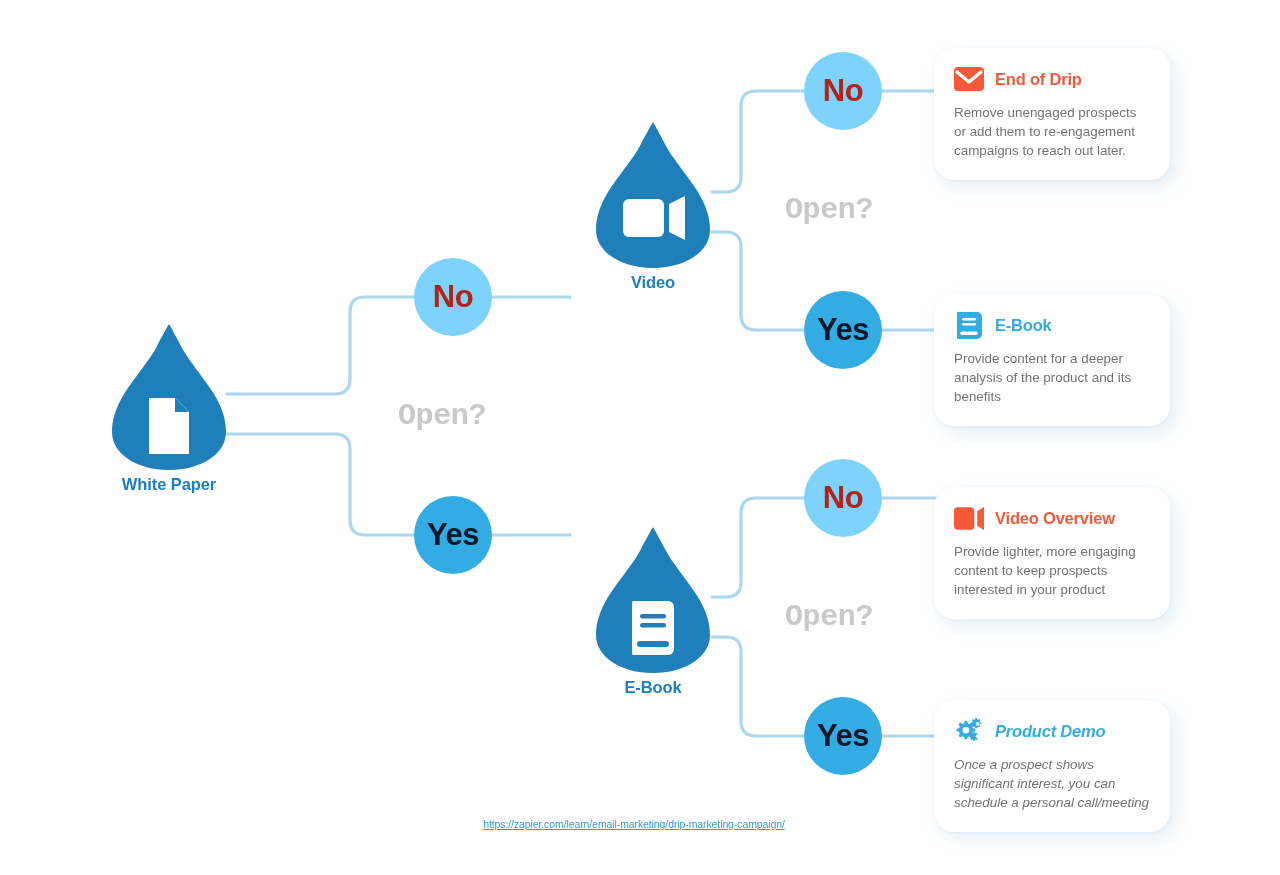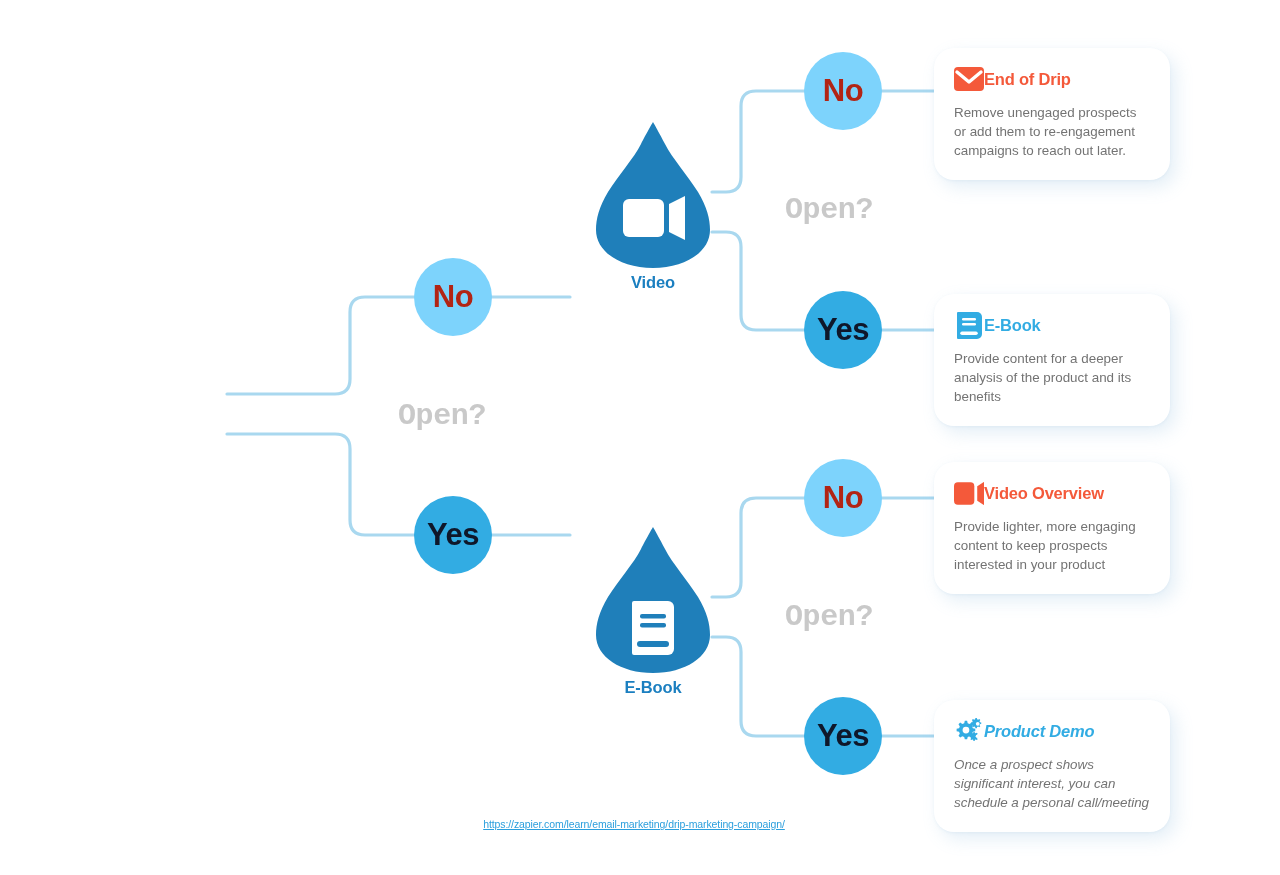--- a/index.html
+++ b/index.html
@@ -103,20 +103,21 @@
     background: #ffffff;
     border-radius: 20px;
     box-sizing: border-box;
     padding: 18px 20px 20px 20px;
     box-shadow: 6px 7px 18px rgba(120, 175, 215, 0.20),
                 0 1px 3px rgba(140, 180, 210, 0.12);
   }
   .card-head {
     display: flex;
     align-items: center;
+    gap: 11px;
     margin-bottom: 11px;
   }
   .card-icon {
     flex: 0 0 auto;
     width: 30px;
     height: 26px;
     display: flex;
     align-items: center;
     justify-content: center;
   }
@@ -174,20 +175,32 @@
 
       <path d="M 712 637 H 726 Q 741 637 741 652 V 721 Q 741 736 756 736 H 805"></path>
 
       <path d="M 882 91 H 940"></path>
       <path d="M 882 330 H 940"></path>
       <path d="M 882 498 H 940"></path>
       <path d="M 882 736 H 940"></path>
     </g>
   </svg>
 
+  <div class="droplet-node" style="left:110px; top:322px;">
+    <div class="droplet-shape">
+      <svg width="118" height="150" viewBox="0 0 118 150">
+        <path d="M59 2 C 59 2 52 14 47 24 C 40 38 24 56 14 72 C 5 87 2 99 2 110 C 2 132 27 148 59 148 C 91 148 116 132 116 110 C 116 99 113 87 104 72 C 94 56 78 38 71 24 C 66 14 59 2 59 2 Z" fill="#1f7fba"></path>
+        <g transform="translate(39,76)">
+          <path d="M0 0 H26 L40 14 V56 H0 Z" fill="#ffffff"></path>
+          <path d="M26 0 L40 14 H26 Z" fill="#1f7fba"></path>
+        </g>
+      </svg>
+    </div>
+    <div class="droplet-label">White Paper</div>
+  </div>
 
   <div class="droplet-node" style="left:594px; top:120px;">
     <div class="droplet-shape">
       <svg width="118" height="150" viewBox="0 0 118 150">
         <path d="M59 2 C 59 2 52 14 47 24 C 40 38 24 56 14 72 C 5 87 2 99 2 110 C 2 132 27 148 59 148 C 91 148 116 132 116 110 C 116 99 113 87 104 72 C 94 56 78 38 71 24 C 66 14 59 2 59 2 Z" fill="#1f7fba"></path>
         <g transform="translate(29,79)">
           <rect x="0" y="0" width="41" height="38" rx="6" fill="#ffffff"></rect>
           <path d="M46 5 L62 -3 V41 L46 33 Z" fill="#ffffff"></path>
         </g>
       </svg>
@@ -247,21 +260,21 @@
           <rect x="5" y="6" width="14" height="2.6" rx="1.3" fill="#ffffff"></rect>
           <rect x="5" y="11" width="14" height="2.6" rx="1.3" fill="#ffffff"></rect>
           <path d="M5 19.5 H19 A1.7 1.7 0 0 1 19 23 H5 A1.7 1.7 0 0 1 5 19.5 Z" fill="#ffffff"></path>
         </svg>
       </span>
       <span class="card-title blue">E-Book</span>
     </div>
     <div class="card-body">Provide content for a deeper analysis of the product and its benefits</div>
   </div>
 
-  <div class="card" style="left:934px; top:462px;">
+  <div class="card" style="left:934px; top:487px;">
     <div class="card-head">
       <span class="card-icon">
         <svg width="31" height="23" viewBox="0 0 31 23">
           <rect x="0" y="0" width="21" height="23" rx="4" fill="#f4593a"></rect>
           <path d="M24 4 L31 -0.5 V23.5 L24 19 Z" fill="#f4593a"></path>
         </svg>
       </span>
       <span class="card-title orange">Video Overview</span>
     </div>
     <div class="card-body">Provide lighter, more engaging content to keep prospects interested in your product</div>

